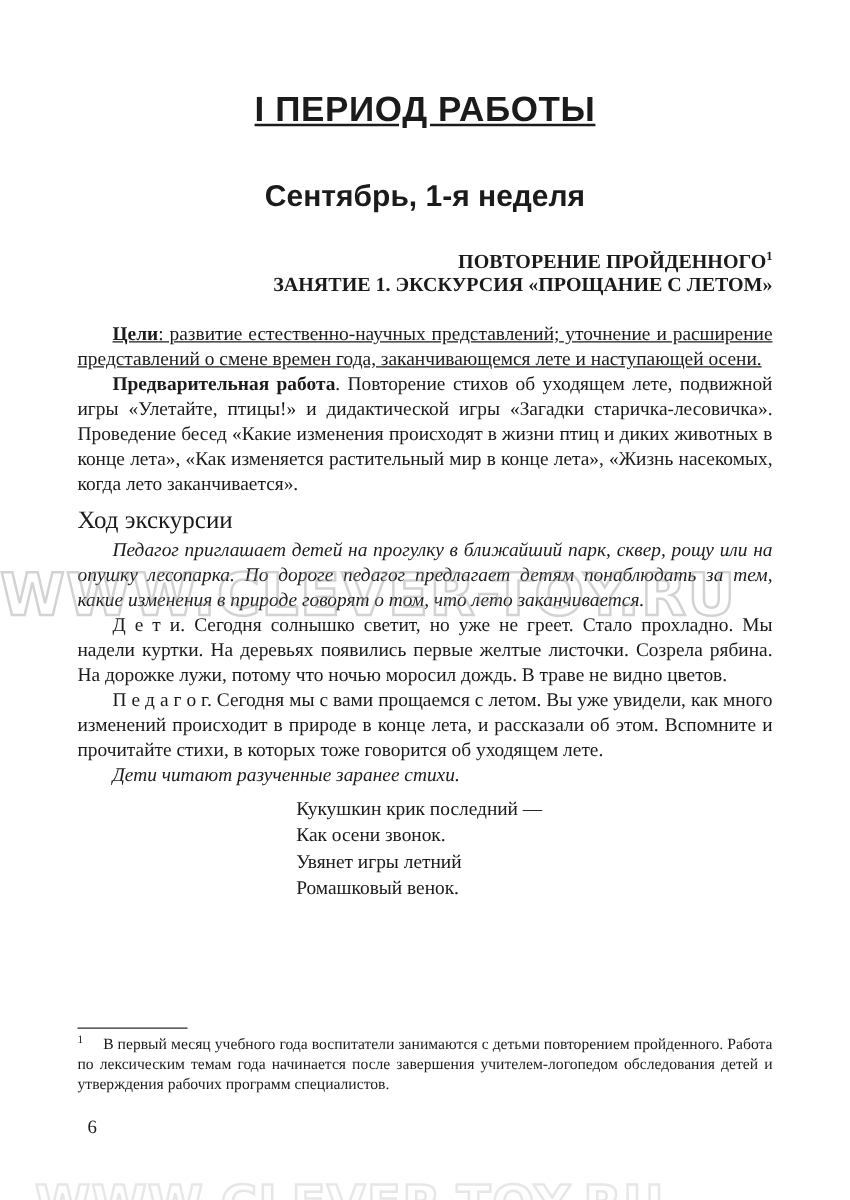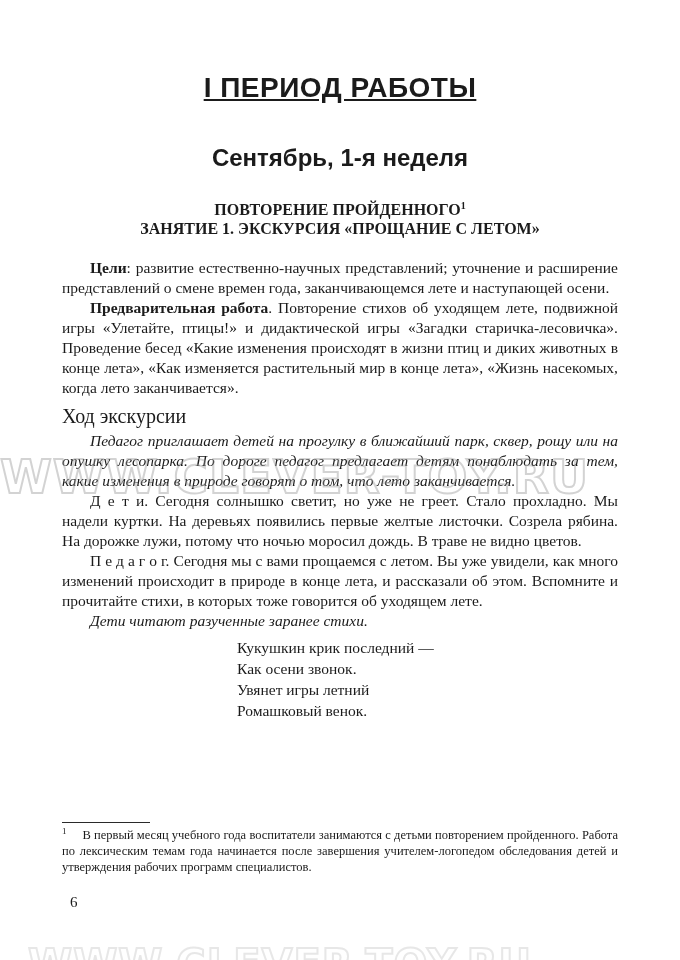--- a/index.html
+++ b/index.html
@@ -25,33 +25,33 @@
   }
   .week-title {
     font-family: "Liberation Sans", sans-serif;
     font-weight: bold;
     font-size: 24px; line-height: 21px;
     text-align: center;
     margin: 44px 0 0 0;
   }
   .lesson-title {
     margin-top: 32px;
-    text-align: center;
+    text-align: right;
     font-weight: bold;
     font-size: 16px; line-height: 19px;
   }
   .lesson-title sup { font-size: 10px; line-height: 0; }
   .body-p {
     margin: 0;
     font-size: 15.5px;
     line-height: 20px;
     text-align: justify;
     text-indent: 28px;
   }
-  .first-body { margin-top: 20px; }
+  .first-body { margin-top: 20px; text-decoration: underline; }
   .italic { font-style: italic; }
   .subheading {
     font-size: 20px; line-height: 17px;
     font-weight: normal;
     text-align: left;
     margin: 10px 0 6px 0;
   }
   .poem {
     margin: 6px 0 0 175px;
     font-size: 15.5px;

